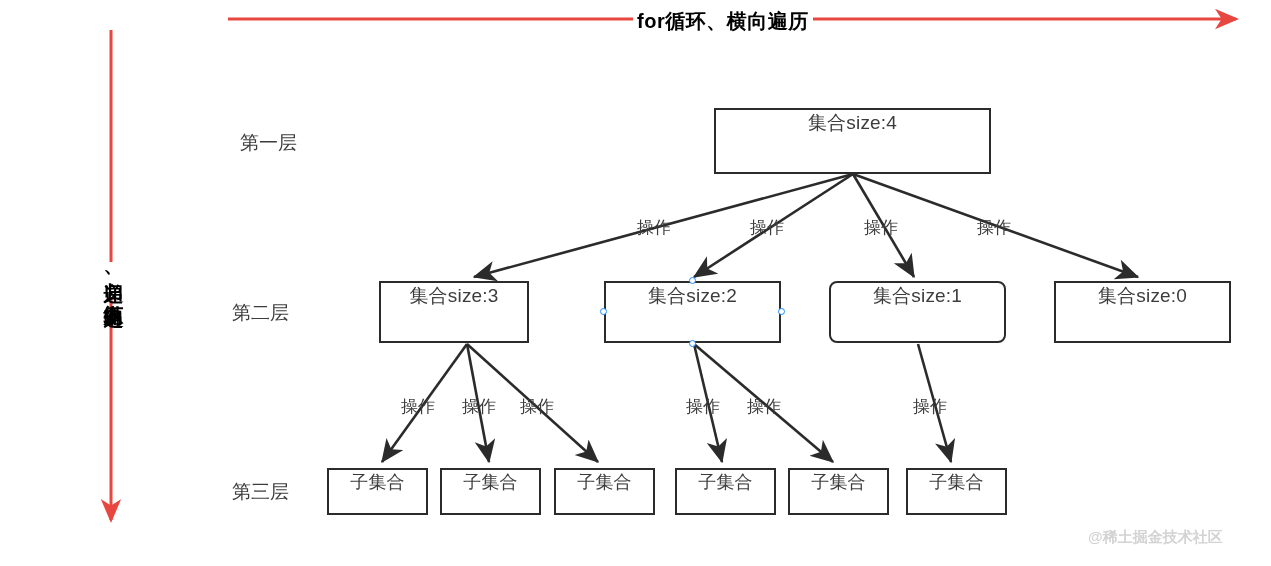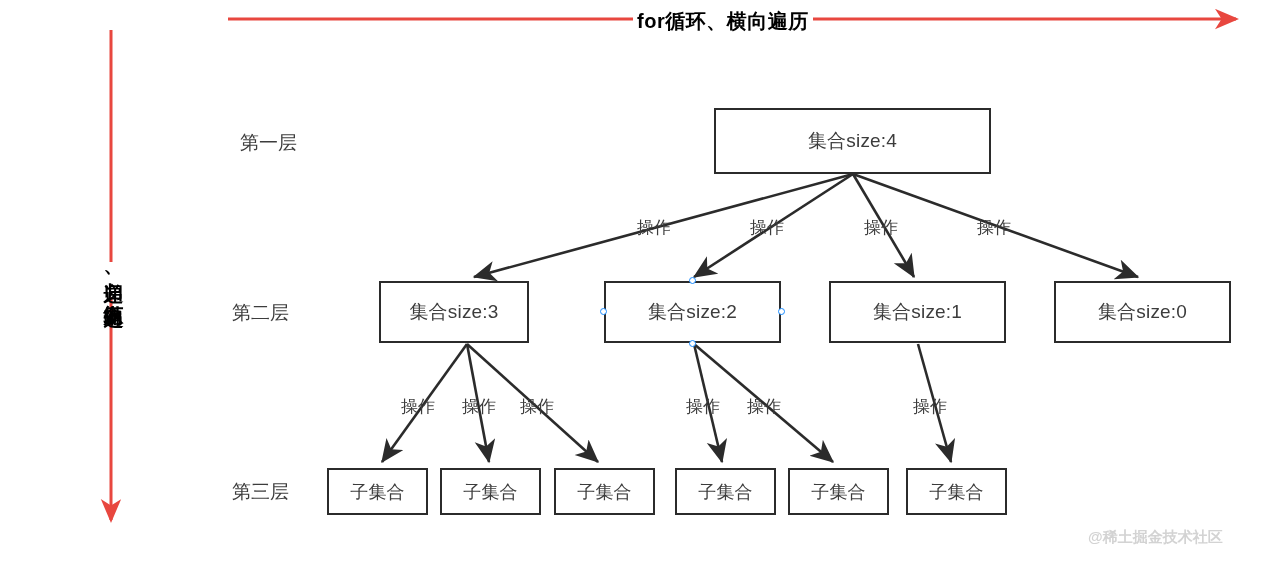--- a/index.html
+++ b/index.html
@@ -24,21 +24,21 @@
     width: 1271px;
     height: 566px;
     pointer-events: none;
   }
   .node {
     position: absolute;
     box-sizing: border-box;
     border: 2.5px solid #2b2b2b;
     background: #ffffff;
     display: flex;
-    align-items: center;
+    align-items: flex-start;
     justify-content: center;
     color: #3c3c3c;
     font-size: 19px;
     letter-spacing: 0.2px;
     white-space: nowrap;
   }
   .node.small {
     font-size: 18px;
   }
   .layer-label {
@@ -139,21 +139,21 @@
 
   <div class="node" style="left:604px; top:281px; width:177px; height:62px;">
     <span>集合size:2</span>
   </div>
 
   <div class="handle" style="left:689px; top:277px;"></div>
   <div class="handle" style="left:600px; top:308px;"></div>
   <div class="handle" style="left:778px; top:308px;"></div>
   <div class="handle" style="left:689px; top:340px;"></div>
 
-  <div class="node" style="left:829px; top:281px; width:177px; height:62px;">
+  <div class="node" style="left:829px; top:281px; width:177px; height:62px;border-radius:8px;">
     <span>集合size:1</span>
   </div>
 
   <div class="node" style="left:1054px; top:281px; width:177px; height:62px;">
     <span>集合size:0</span>
   </div>
 
   <div class="node small" style="left:327px; top:468px; width:101px; height:47px;">
     <span>子集合</span>
   </div>

